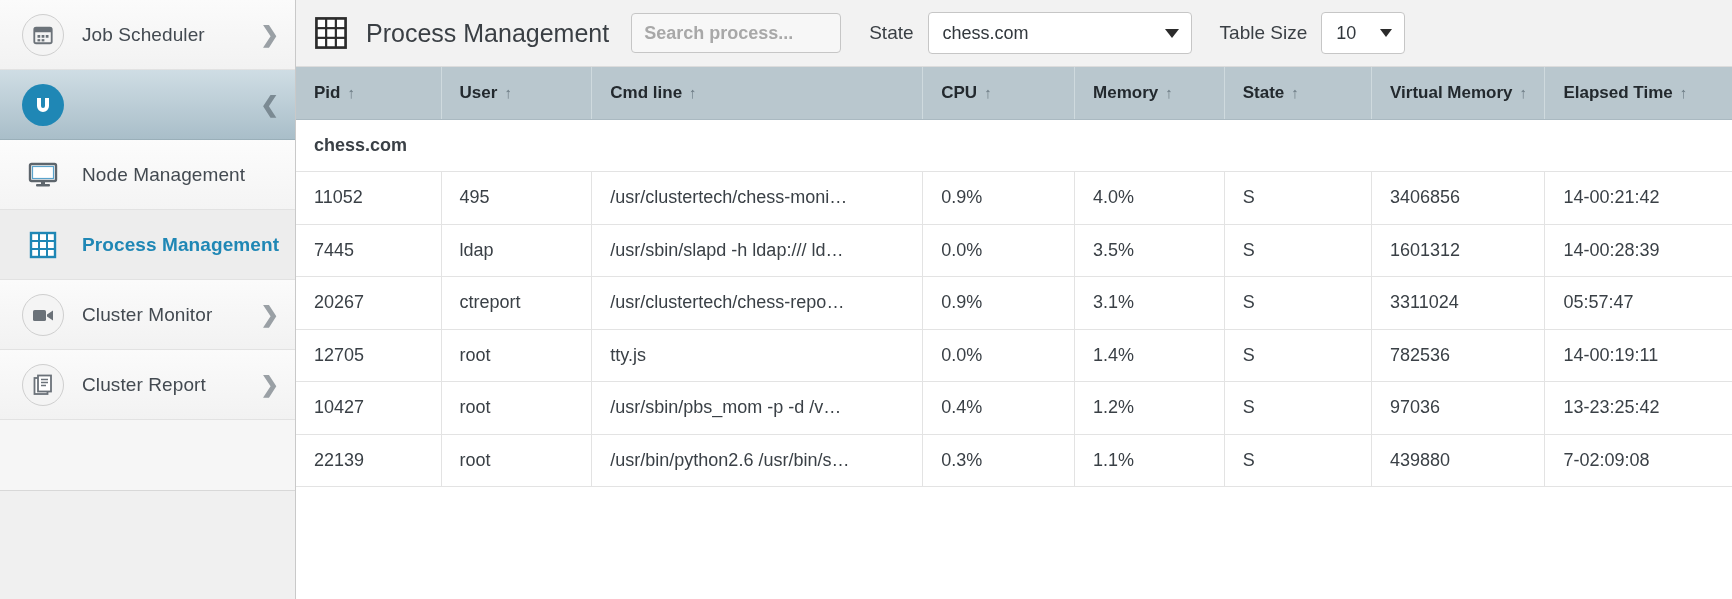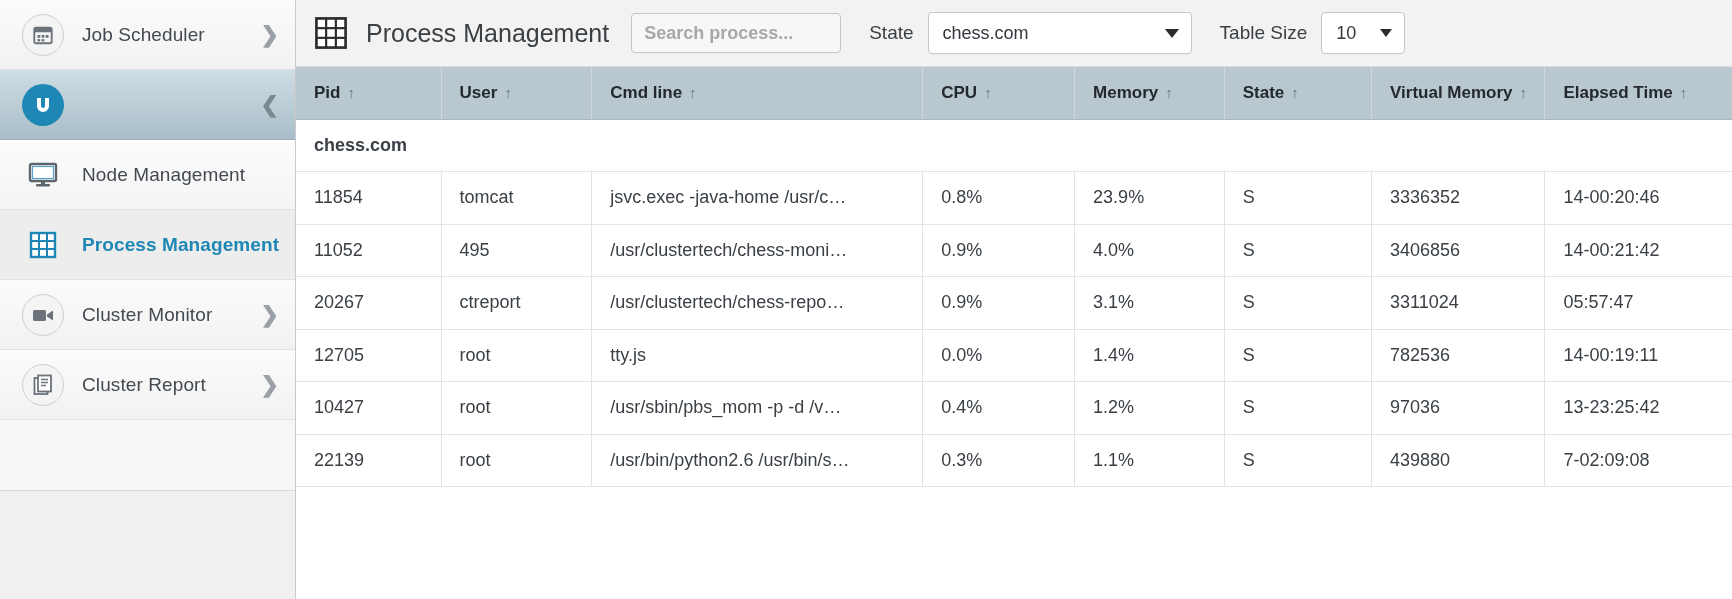--- a/index.html
+++ b/index.html
@@ -316,41 +316,41 @@
             <th><span>Memory</span><span class="sortarrow">↑</span></th>
             <th><span>State</span><span class="sortarrow">↑</span></th>
             <th><span>Virtual Memory</span><span class="sortarrow">↑</span></th>
             <th><span>Elapsed Time</span><span class="sortarrow">↑</span></th>
           </tr>
         </thead>
         <tbody>
           <tr class="group-row">
             <td colspan="8">chess.com</td>
           </tr>
-        <tr>
-              <td>11854</td>
-              <td>tomcat</td>
-              <td>jsvc.exec -java-home /usr/c…</td>
-              <td>0.8%</td>
-              <td>23.9%</td>
-              <td>S</td>
-              <td>3336352</td>
-              <td>14-00:20:46</td>
-            </tr>
             <tr>
               <td>11052</td>
               <td>495</td>
               <td>/usr/clustertech/chess-moni…</td>
               <td>0.9%</td>
               <td>4.0%</td>
               <td>S</td>
               <td>3406856</td>
               <td>14-00:21:42</td>
             </tr>
             <tr>
+              <td>7445</td>
+              <td>ldap</td>
+              <td>/usr/sbin/slapd -h ldap:/// ld…</td>
+              <td>0.0%</td>
+              <td>3.5%</td>
+              <td>S</td>
+              <td>1601312</td>
+              <td>14-00:28:39</td>
+            </tr>
+            <tr>
               <td>20267</td>
               <td>ctreport</td>
               <td>/usr/clustertech/chess-repo…</td>
               <td>0.9%</td>
               <td>3.1%</td>
               <td>S</td>
               <td>3311024</td>
               <td>05:57:47</td>
             </tr>
             <tr>

